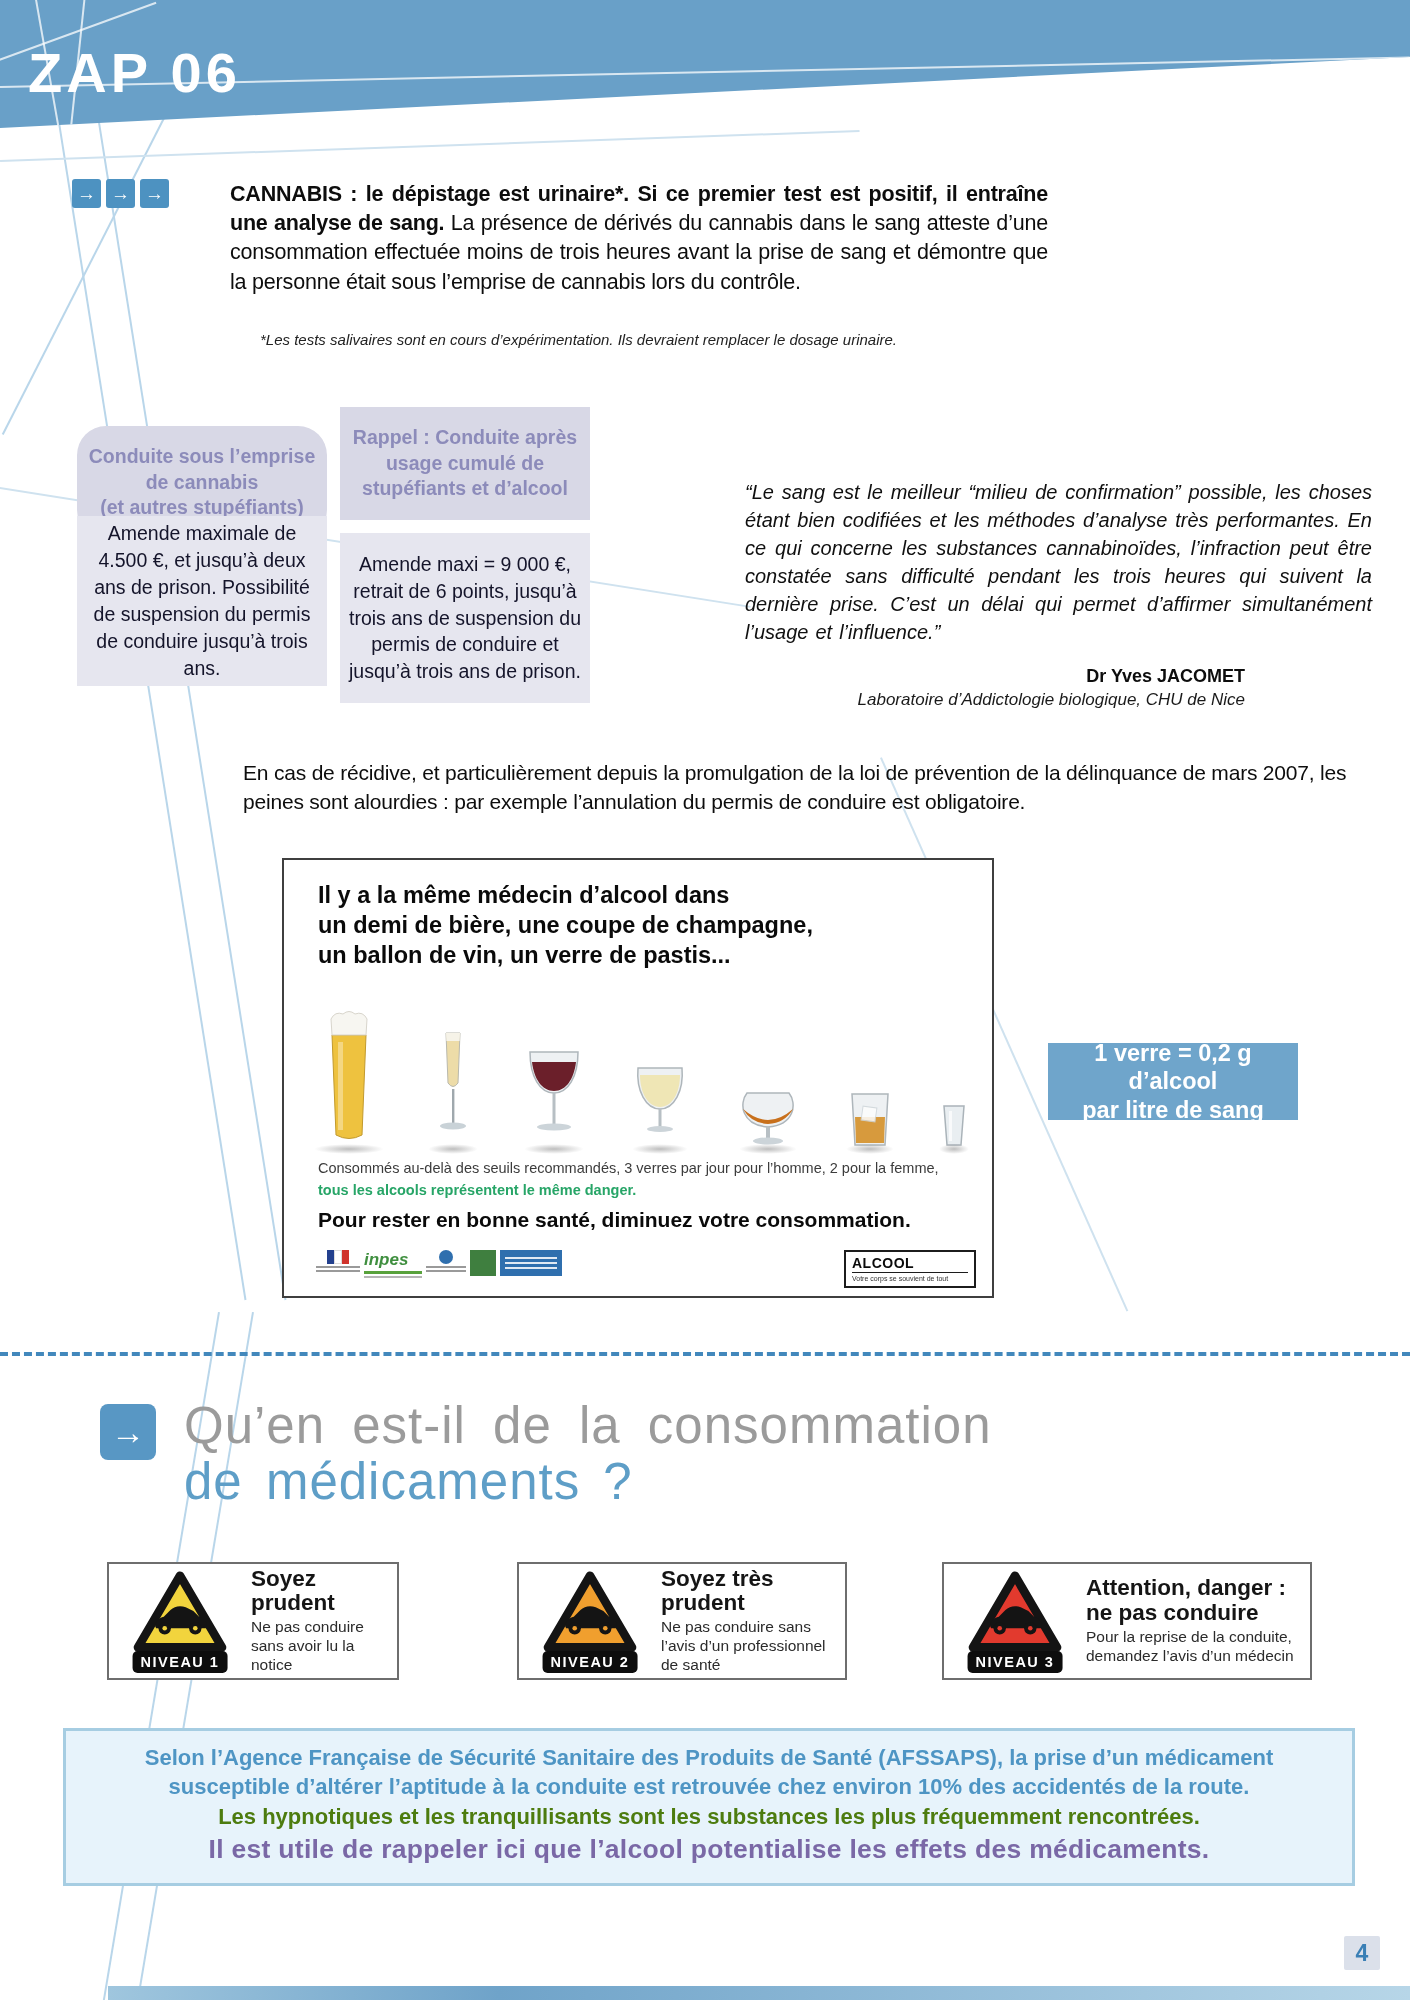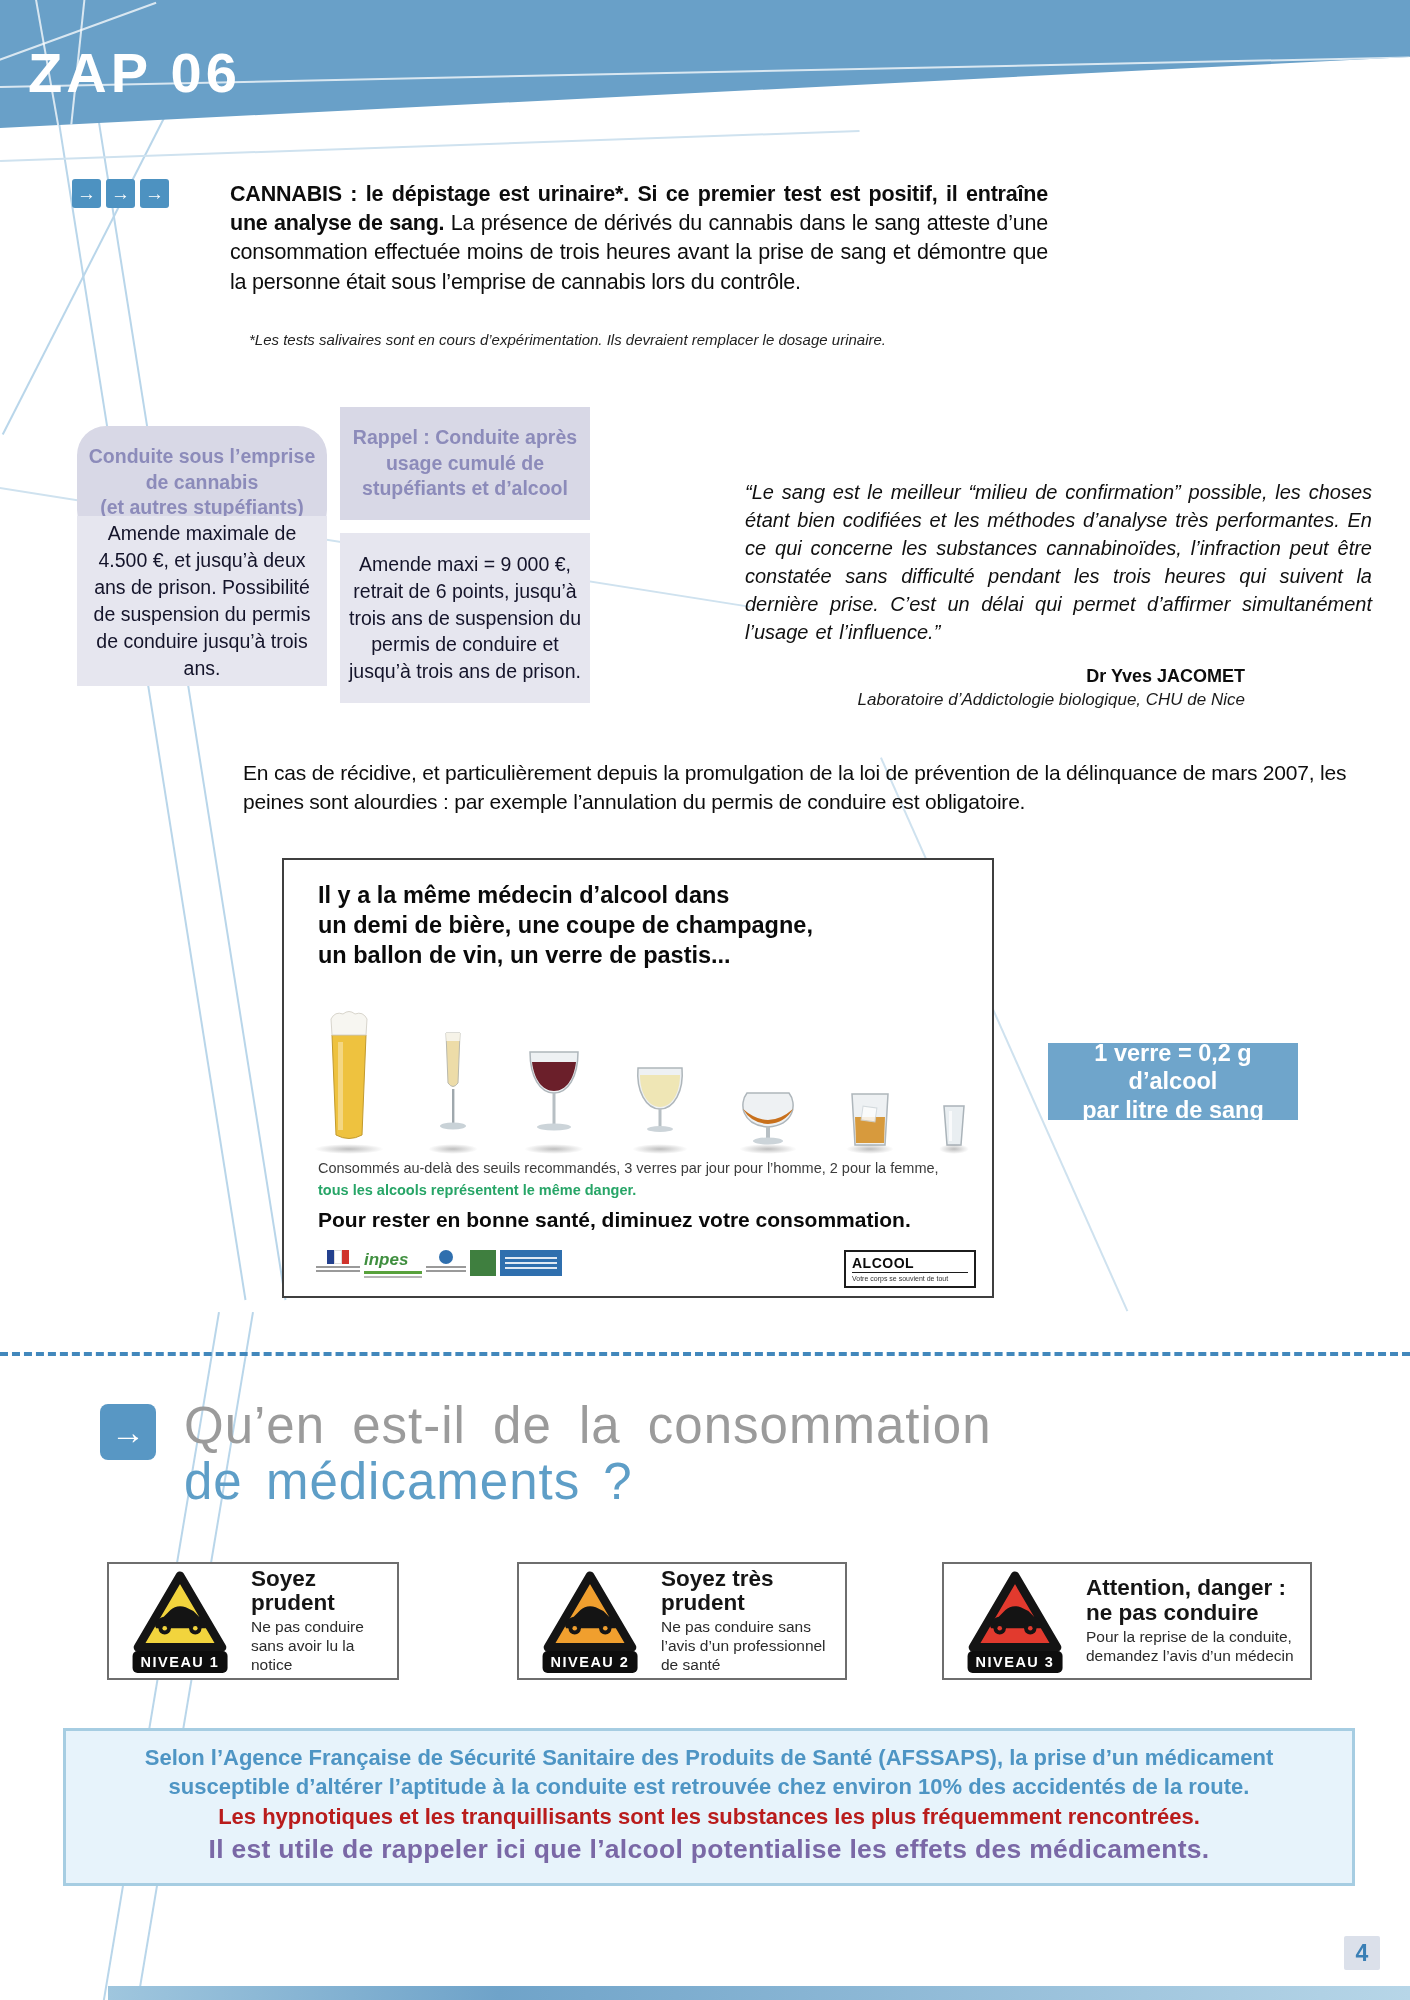--- a/index.html
+++ b/index.html
@@ -17,21 +17,21 @@
   .wline{position:absolute;background:rgba(255,255,255,.75);transform-origin:top left;}
   .banner-title{position:absolute;left:28px;top:40px;color:#fff;font-size:56px;font-weight:bold;
                 letter-spacing:4px;}
 
   .arrow-sq{position:absolute;width:29px;height:29px;background:#4d92c1;border-radius:3px;color:#fff;
             display:flex;align-items:center;justify-content:center;font-size:19px;font-weight:bold;z-index:2;}
 
   .intro{position:absolute;left:230px;top:180px;width:818px;font-size:21.5px;line-height:1.36;
          text-align:justify;letter-spacing:-0.2px;color:#0d0d0d;margin:0;z-index:2;}
   .intro .lead{font-weight:bold;}
-  .footnote{position:absolute;left:249px;top:331px;font-size:15px;font-style:italic;color:#222;z-index:2;}
+  .footnote{position:absolute;left:260px;top:331px;font-size:15px;font-style:italic;color:#222;z-index:2;}
 
   .pbox{position:absolute;width:250px;box-sizing:border-box;text-align:center;z-index:2;
         display:flex;flex-direction:column;align-items:center;justify-content:center;}
   .pbox.head{background:#d8d8e6;color:#8c8bba;font-weight:bold;font-size:19.5px;line-height:1.3;height:113px;}
   .pbox.pbody{background:#e6e6ef;color:#14142a;font-size:19.5px;line-height:1.38;height:170px;padding:0 8px;}
 
   .quote{position:absolute;left:745px;top:478px;width:627px;font-size:20px;font-style:italic;
          text-align:justify;line-height:1.4;color:#101010;word-spacing:1.5px;z-index:2;}
   .quote-author{position:absolute;left:745px;top:666px;width:500px;text-align:right;font-weight:bold;
                 font-size:18px;color:#0d0d0d;z-index:2;}
@@ -90,21 +90,21 @@
   .tri-wrap svg{position:absolute;left:50%;top:0;transform:translateX(-50%);}
   .niveau{position:absolute;left:50%;transform:translateX(-50%);bottom:0;background:#0d0d0d;color:#fff;
           font-weight:bold;font-size:14.5px;letter-spacing:1.5px;padding:3px 8px;border-radius:5px;white-space:nowrap;}
   .w-text{margin-left:10px;}
   .w-title{font-weight:bold;font-size:22.5px;line-height:1.08;color:#151515;}
   .w-sub{font-size:15.5px;line-height:1.22;color:#2b2b2b;margin-top:3px;}
 
   .afssaps{position:absolute;left:63px;top:1728px;width:1292px;height:158px;background:#e7f3fb;
            border:3px solid #a6cde2;box-sizing:border-box;text-align:center;padding-top:13px;z-index:2;}
   .af-p1{font-size:22px;font-weight:bold;color:#4e95c4;line-height:1.3;margin:0 42px;}
-  .af-p2{font-size:22px;font-weight:bold;color:#b91c1c;margin-top:3px;}
+  .af-p2{font-size:22px;font-weight:bold;color:#4d7c0f;margin-top:3px;}
   .af-p3{font-size:26.5px;font-weight:bold;color:#7a68a6;margin-top:4px;letter-spacing:.3px;}
 
   .page-num{position:absolute;left:1344px;top:1936px;width:36px;height:34px;background:#dbe0ea;color:#3a7fb5;
             font-weight:bold;font-size:23px;display:flex;align-items:center;justify-content:center;
             border-radius:2px;z-index:2;}
   .bottom-bar{position:absolute;left:108px;right:0;bottom:0;height:14px;z-index:2;
               background:linear-gradient(to right,#9fc6de,#6fa3c9 30%,#b7d6e8);}
 </style>
 </head>
 <body>

